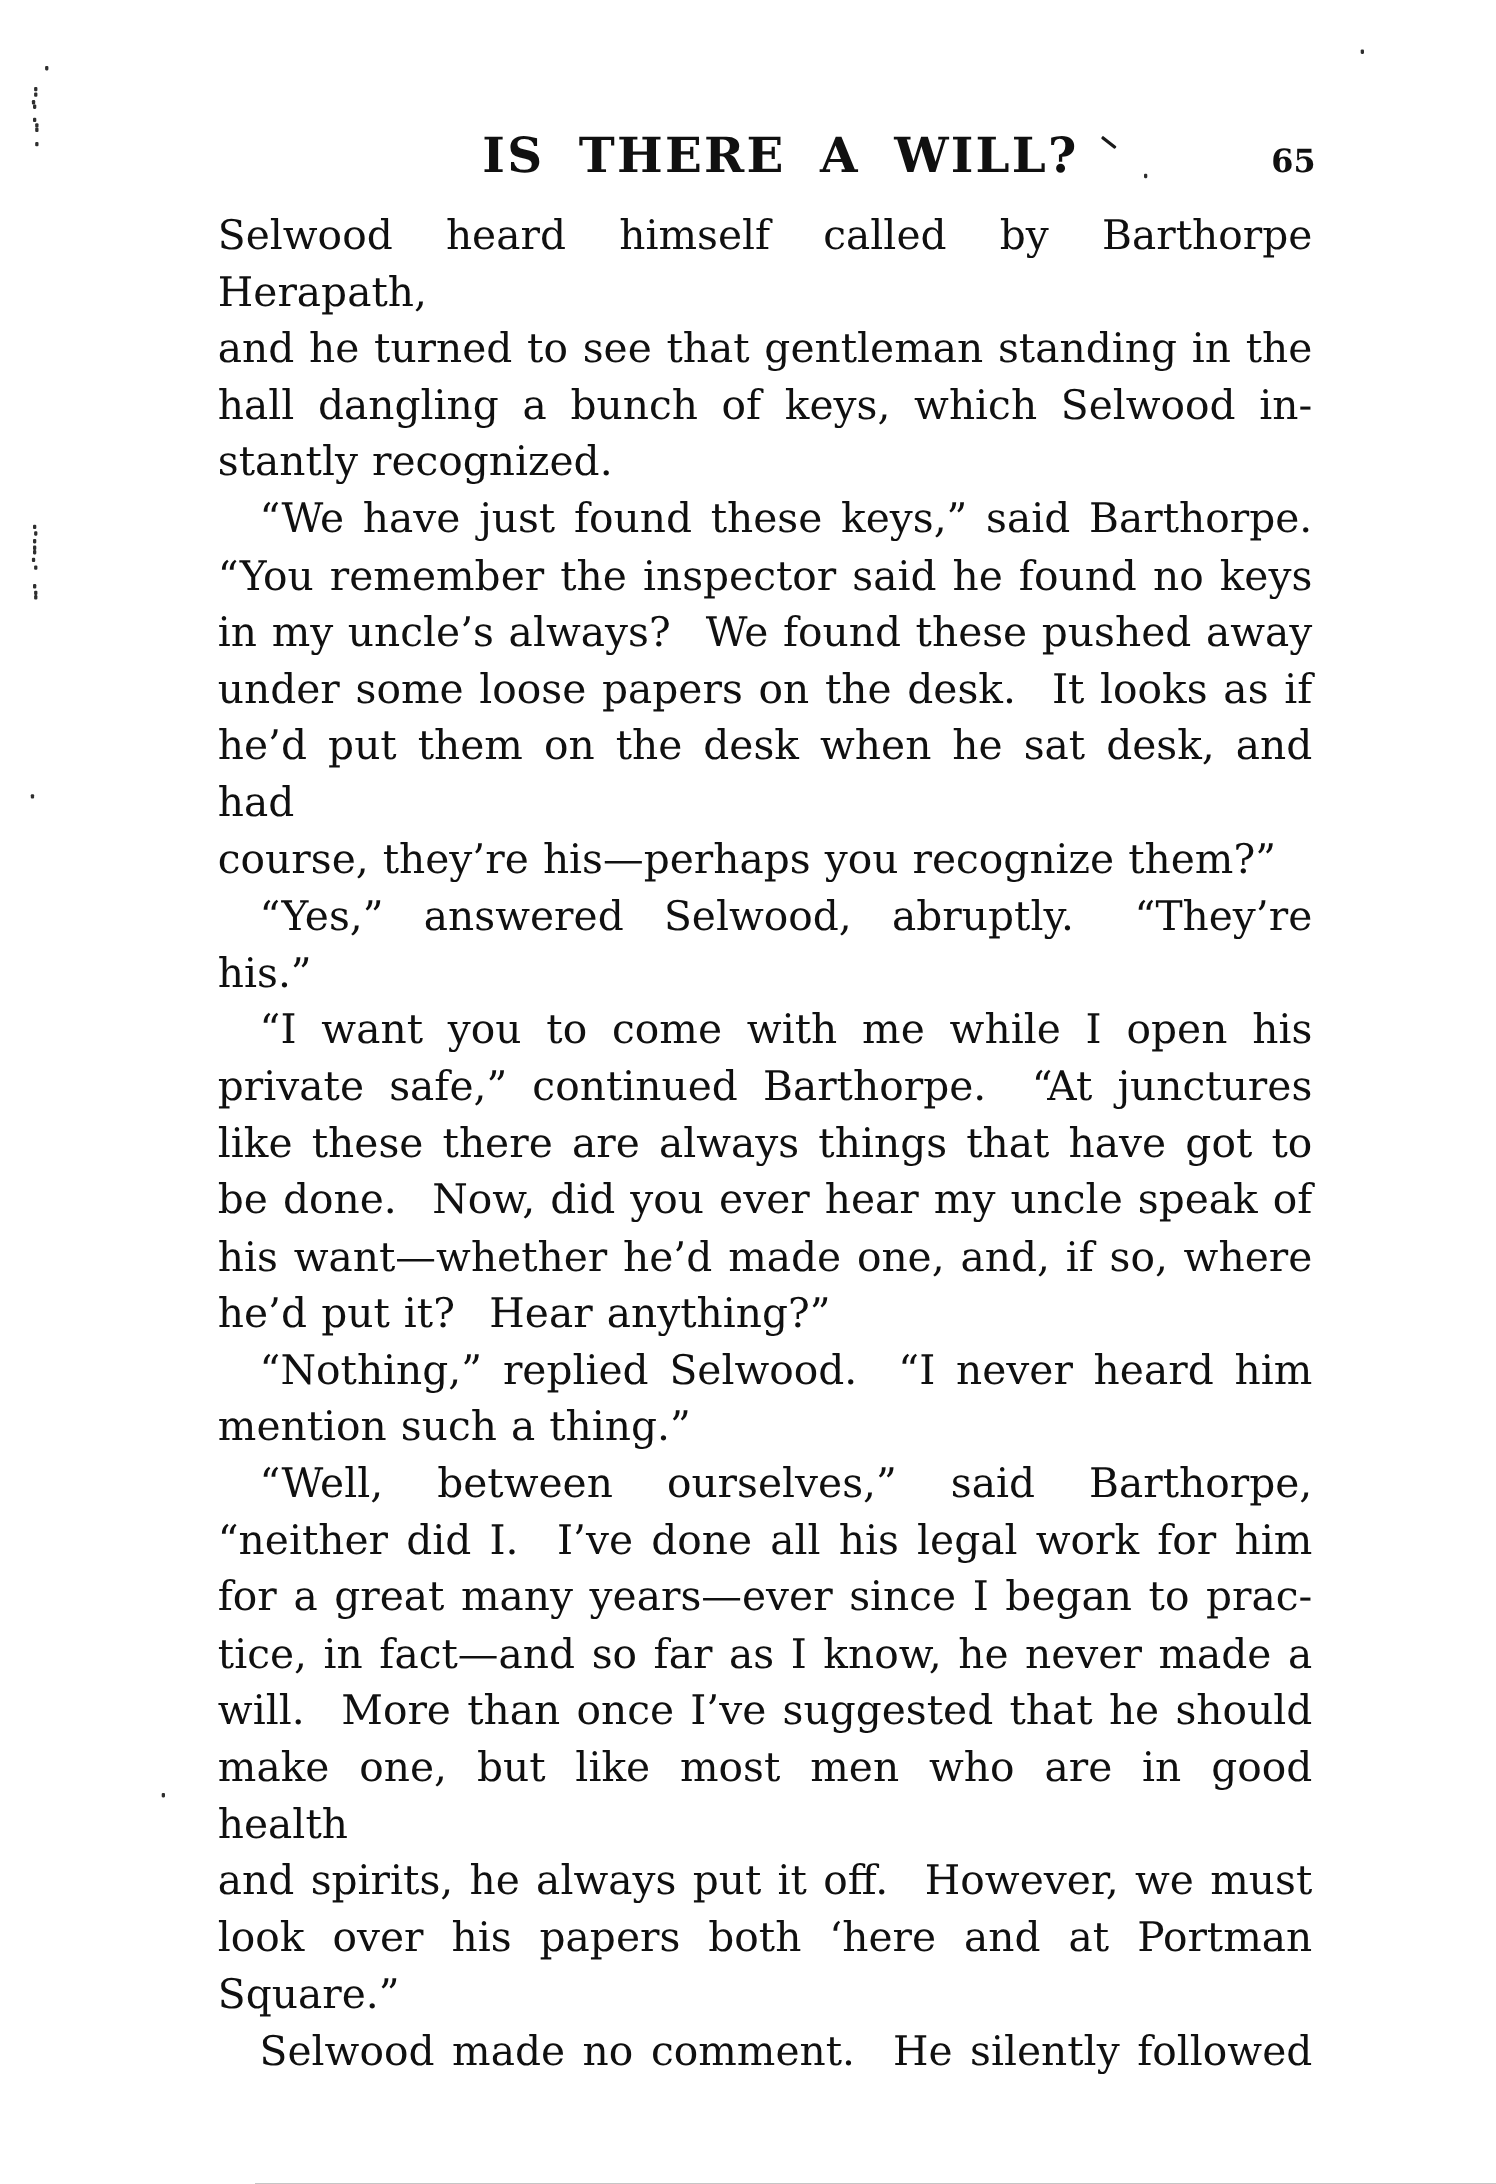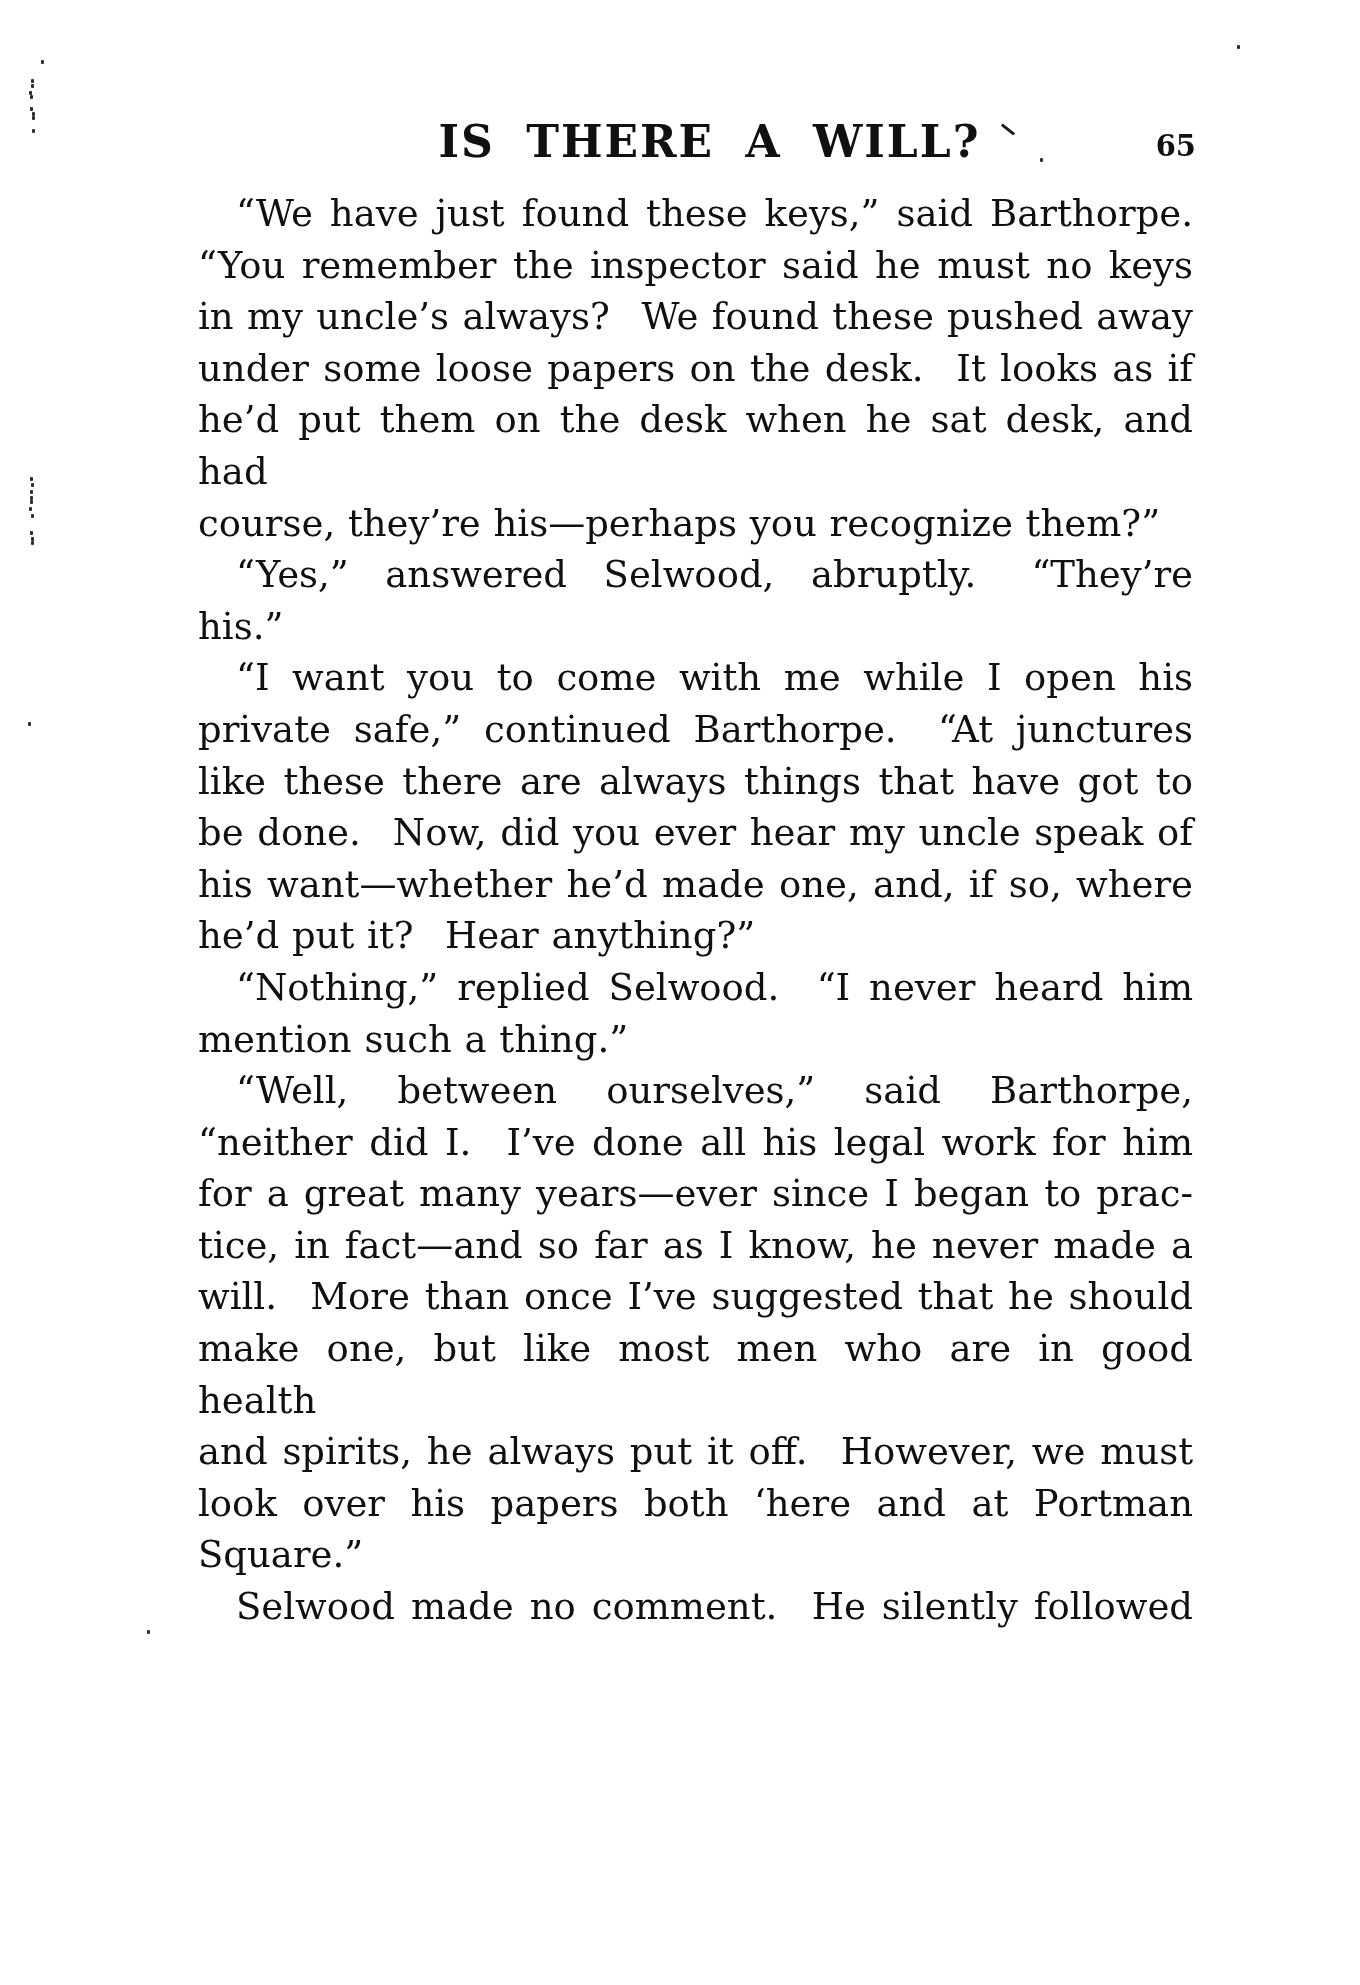--- a/index.html
+++ b/index.html
@@ -84,22 +84,28 @@
 <div class="page">
 
   <div class="running-header">
     <span class="running-title">IS THERE A WILL?</span>
   </div>
 
   <div class="page-number">65</div>
 
   <div class="body-text" id="body-text">
       <div class="paragraph">
+        <div class="text-line">Selwood heard himself called by Barthorpe Herapath,</div>
+        <div class="text-line">and he turned to see that gentleman standing in the</div>
+        <div class="text-line">hall dangling a bunch of keys, which Selwood in-</div>
+        <div class="text-line last">stantly recognized.</div>
+      </div>
+      <div class="paragraph">
         <div class="text-line indent">“We have just found these keys,” said Barthorpe.</div>
-        <div class="text-line">“You remember the inspector said he must no keys</div>
+        <div class="text-line">“You remember the inspector said he found no keys</div>
         <div class="text-line">in my uncle’s always?  We found these pushed away</div>
         <div class="text-line">under some loose papers on the desk.  It looks as if</div>
         <div class="text-line">he’d put them on the desk when he sat desk, and had</div>
         <div class="text-line last">course, they’re his—perhaps you recognize them?”</div>
       </div>
       <div class="paragraph">
         <div class="text-line indent">“Yes,” answered Selwood, abruptly.  “They’re</div>
         <div class="text-line last">his.”</div>
       </div>
       <div class="paragraph">

